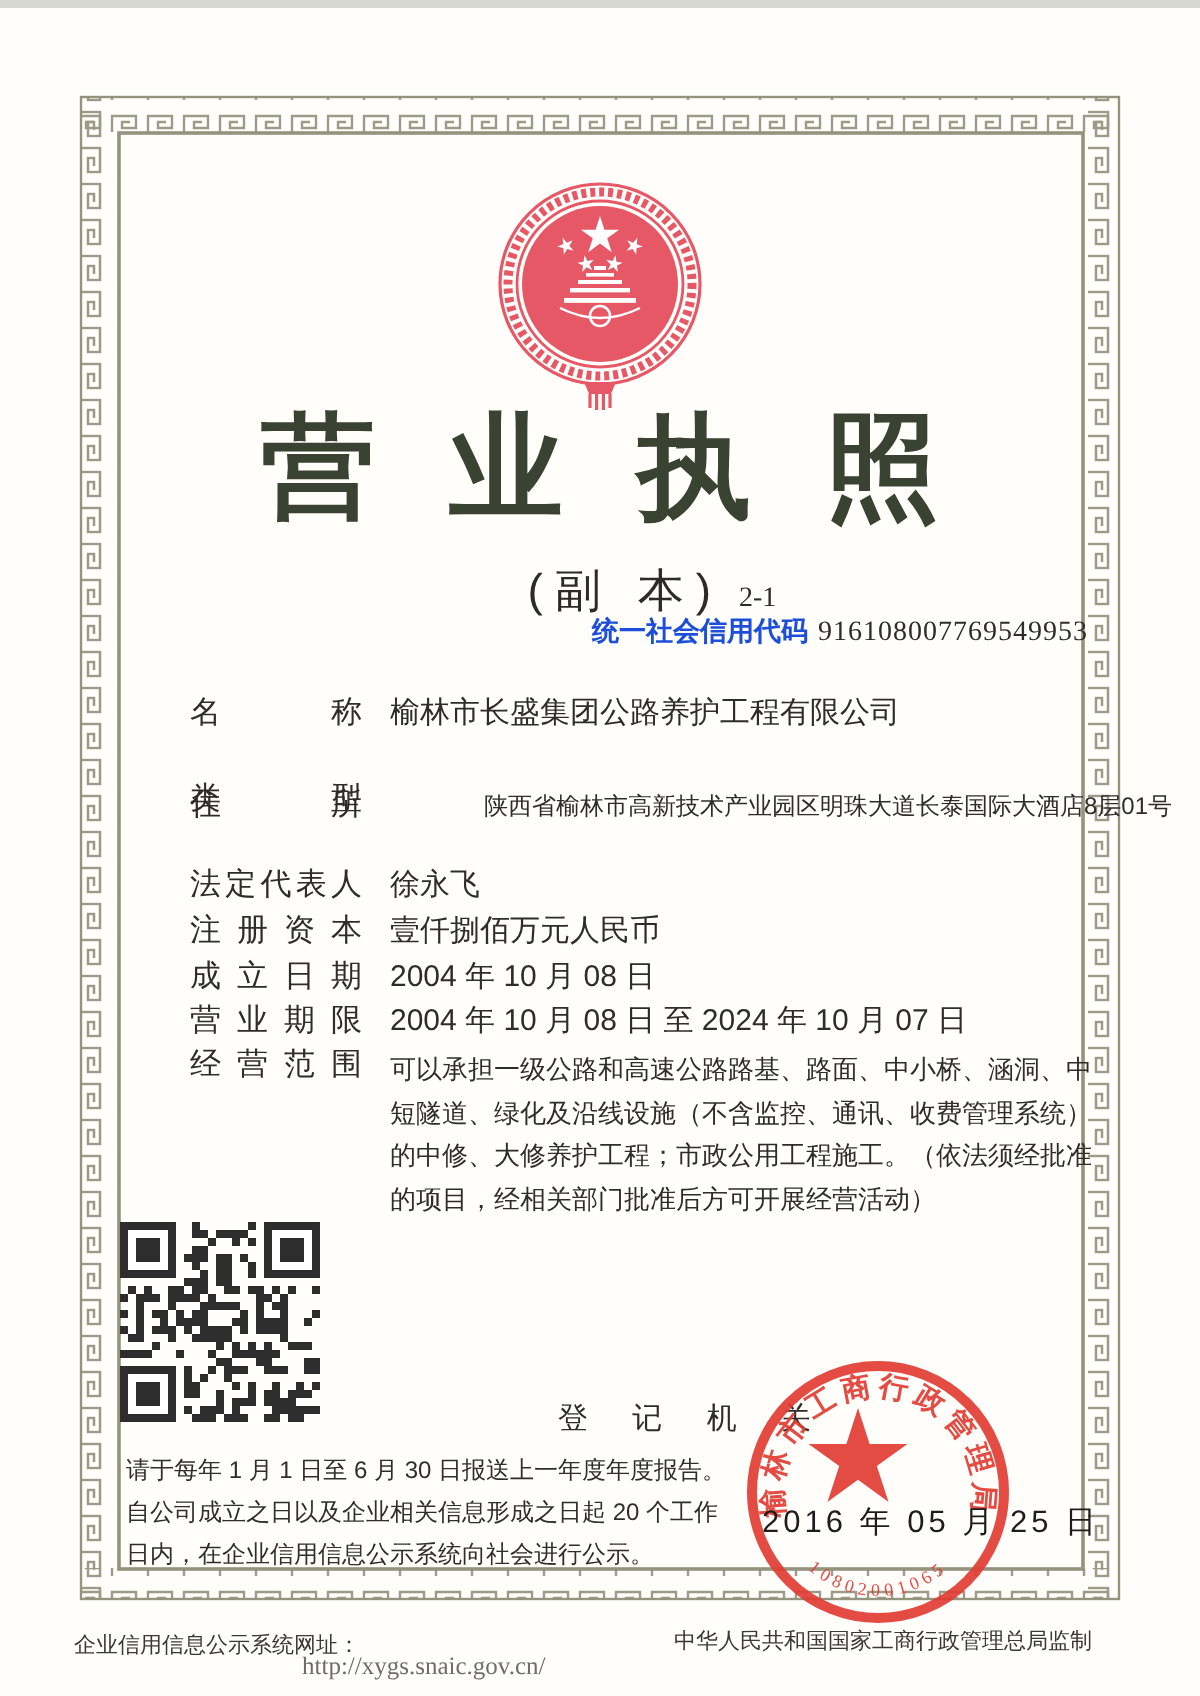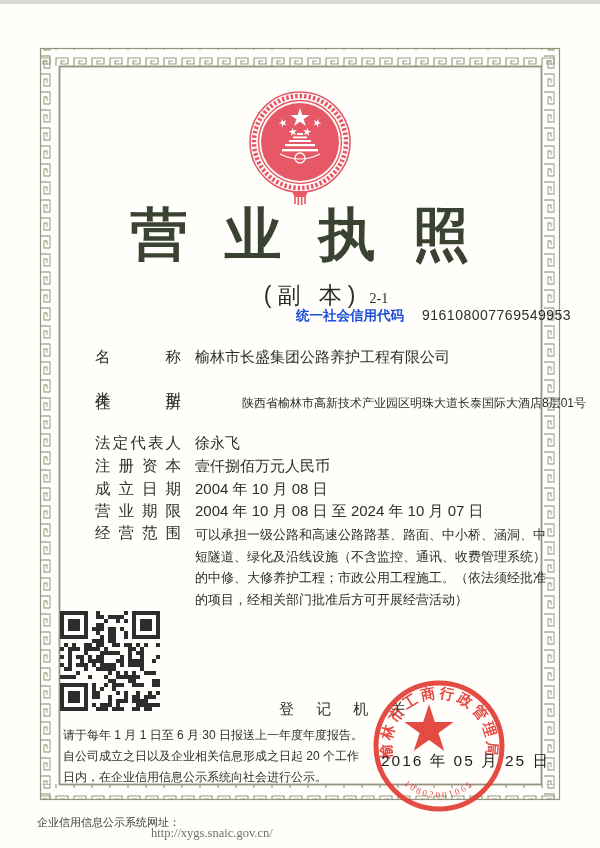--- a/index.html
+++ b/index.html
@@ -17,21 +17,21 @@
     line-height:1.1;white-space:nowrap;
   }
   .subtitle-row{
     position:absolute;left:0;top:280px;width:600px;display:flex;
     justify-content:center;align-items:baseline;transform:translateX(26px);
   }
   .subtitle{font-size:23px;color:#2c2b28;letter-spacing:6px;}
   .copy-no{font-size:14px;font-family:"Liberation Serif", serif;margin-left:8px;color:#2c2b28;}
   .credit-line{position:absolute;left:296px;top:307px;white-space:nowrap;display:flex;align-items:baseline;}
   .credit-label{font-size:13.5px;font-weight:700;color:#1d4ed8;}
-  .credit-code{font-size:14px;font-family:Liberation Sans, sans-serif;margin-left:18px;letter-spacing:0.5px;color:#2e2d2a;}
+  .credit-code{font-size:14px;font-family:Liberation Serif, serif;margin-left:5px;letter-spacing:0.5px;color:#2e2d2a;}
   .fields{position:absolute;left:95px;top:0;width:450px;}
   .f-row{position:absolute;display:flex;align-items:flex-start;}
   .f-label{
     width:86px;flex:0 0 86px;font-size:15.5px;font-weight:500;color:#2e2d2a;
     text-align:justify;text-align-last:justify;line-height:1.2;
   }
   .f-value{margin-left:14px;font-size:15px;color:#2e2d2a;line-height:1.2;white-space:nowrap;}
   .f-value.small{font-size:12px;padding-top:2px;}
   .f-value.wrap{white-space:normal;width:352px;font-size:13px;line-height:21.5px;}
   .row-name{top:348px;} .row-type{top:391px;} .row-addr{top:394px;gap:47px;}
@@ -382,13 +382,14 @@
       <text fill="#e23c33" font-size="9" letter-spacing="2.5" font-family="Liberation Serif, serif">
         <textPath href="#sealBottomArc" startOffset="50%" text-anchor="middle">6108020010654</textPath>
       </text>
     </g>
   </svg>
 
   <div class="issue-date">2016 年 05 月 25 日</div>
 
   <div class="footer-left">企业信用信息公示系统网址：</div>
   <div class="footer-url">http://xygs.snaic.gov.cn/</div>
+  <div class="footer-right">中华人民共和国国家工商行政管理总局监制</div>
 </div>
 
 </body></html>

